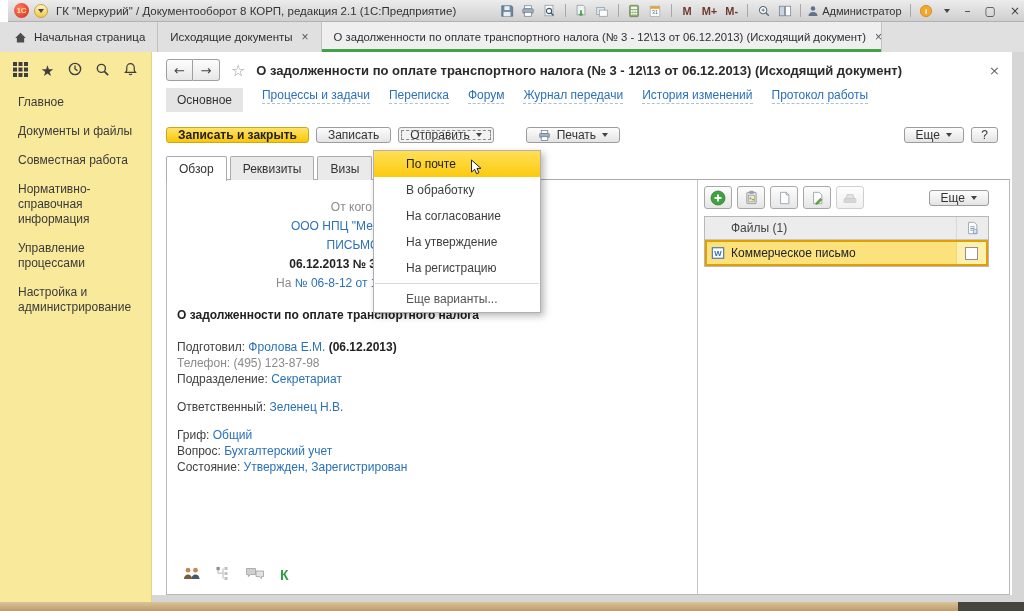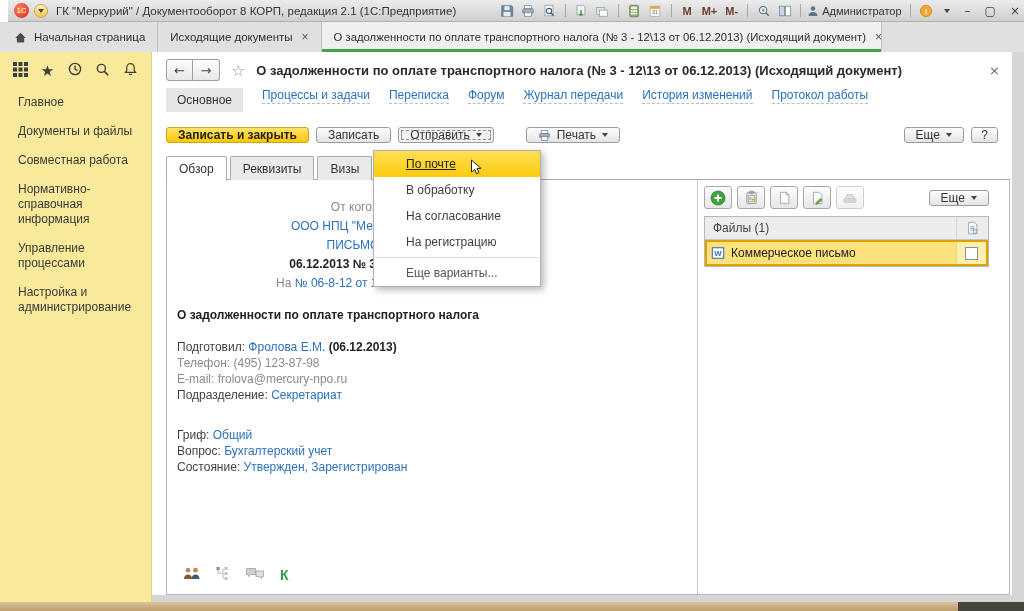--- a/index.html
+++ b/index.html
@@ -91,32 +91,32 @@
   .k-badge { color:#2f9e44; font-weight:bold; font-size:14px; }
 
   .files-pane { flex:1; padding:6px 20px 0 6px; }
   .files-toolbar { display:flex; align-items:center; gap:5px; }
   .icon-btn { width:28px; height:23px; background:linear-gradient(#fdfdfd,#e6e6e6); border:1px solid #a8a8a8;
     border-radius:3px; display:inline-flex; align-items:center; justify-content:center; }
   .icon-btn.disabled { opacity:.55; }
   .files-more { margin-left:auto; }
   .files-table { margin-top:7px; border:1px solid #b8b8b8; }
   .ft-header { display:flex; background:#ececec; border-bottom:1px solid #c6c6c6; height:23px; align-items:center; color:#444; }
-  .ft-header .name { flex:1; padding-left:8px; }
+  .ft-header .name { flex:1; padding-left:26px; }
   .ft-header .icon-col { width:32px; align-self:stretch; border-left:1px solid #d8d8d8; display:flex; align-items:center; justify-content:center; }
   .ft-row { display:flex; height:26px; align-items:center; background:#fce27c; border:2px solid #dfa000; }
   .ft-row .name { flex:1; display:flex; align-items:center; gap:6px; padding-left:4px; color:#222; }
   .ft-row .check-col { width:30px; align-self:stretch; background:#fdf0ae; border-left:1px solid #ecd77c; display:flex; align-items:center; justify-content:center; }
   .checkbox { width:13px; height:13px; background:#fff; border:1px solid #919191; }
 
   
   .send-menu { position:absolute; top:98px; left:221px; width:168px; background:#fff;
     border:1px solid #b0b0b0; box-shadow:3px 3px 7px rgba(0,0,0,.28); z-index:10; }
   .menu-item { height:26px; display:flex; align-items:center; padding-left:32px; color:#3d3d3d; position:relative; white-space:nowrap; }
-  .menu-item.hl { background:linear-gradient(#ffdf55,#fccb0e); color:#222;text-decoration:underline; }
+  .menu-item.hl { background:linear-gradient(#ffdf55,#fccb0e); color:#222; }
   .menu-sep { height:1px; background:#d8d8d8; margin:2px 1px; }
   .menu-footer { color:#555; }
   .cursor-icon { position:absolute; left:96px; top:8px; }
 
   
   .bottom-strip { position:absolute; top:602px; left:0; width:1024px; height:9px; display:flex; }
   .bs-left { width:958px; background:linear-gradient(#d8c49a,#bd9c6c); }
   .bs-right { flex:1; background:#46453e; }
 </style>
 </head>
@@ -335,23 +335,23 @@
           <div><span class="link">ПИСЬМО</span></div>
           <div class="bold-dark">06.12.2013 № 3 - 12\13</div>
           <div><span class="gray">На</span> <span class="link">№ 06-8-12 от 16.03.2011</span></div>
         </div>
 
         <div class="subject">О задолженности по оплате транспортного налога</div>
 
         <div class="details">
           <div><span class="dlbl">Подготовил:</span> <span class="link">Фролова Е.М.</span> <span class="bold-dark">(06.12.2013)</span></div>
           <div class="gray"><span>Телефон:</span> <span>(495) 123-87-98</span></div>
-          <div class="gray"><span>E-mail:</span> <span>frolova@mercury-npo.ru</span></div>
           <div><span class="dlbl">Подразделение:</span> <span class="link">Секретариат</span></div>
           <div class="dgap"></div>
+          <div><span class="dlbl">Ответственный:</span> <span class="link">Зеленец Н.В.</span></div>
           <div class="dgap"></div>
           <div><span class="dlbl">Гриф:</span> <span class="link">Общий</span></div>
           <div><span class="dlbl">Вопрос:</span> <span class="link">Бухгалтерский учет</span></div>
           <div><span class="dlbl">Состояние:</span> <span class="link">Утвержден, Зарегистрирован</span></div>
         </div>
 
         <div class="pane-icons">
           <span><svg width="18" height="13" viewBox="0 0 18 13">
                 <circle cx="5" cy="3.2" r="2.4" fill="#c08a50"></circle>
                 <path d="M1 12c0-3 1.8-4.6 4-4.6S9 9 9 12z" fill="#7a5c3a"></path>
@@ -443,20 +443,21 @@
 
     <div class="send-menu">
       <div class="menu-item hl">
           <span>По почте</span>
         <svg class="cursor-icon" width="13" height="17" viewBox="0 0 13 17">
             <path d="M1.5 1v12l3.2-2.7 1.9 4.4 2.3-1-1.9-4.3h4z" fill="#fff" stroke="#222" stroke-width="1"></path>
           </svg>
       </div>
       <div class="menu-item">В обработку</div>
       <div class="menu-item">На согласование</div>
+      <div class="menu-item">На утверждение</div>
       <div class="menu-item">На регистрацию</div>
       <div class="menu-sep"></div>
       <div class="menu-item menu-footer">Еще варианты...</div>
     </div>
 
     <div class="main-bottom"></div>
   </div>
 
   <div class="right-frame"></div>
 

